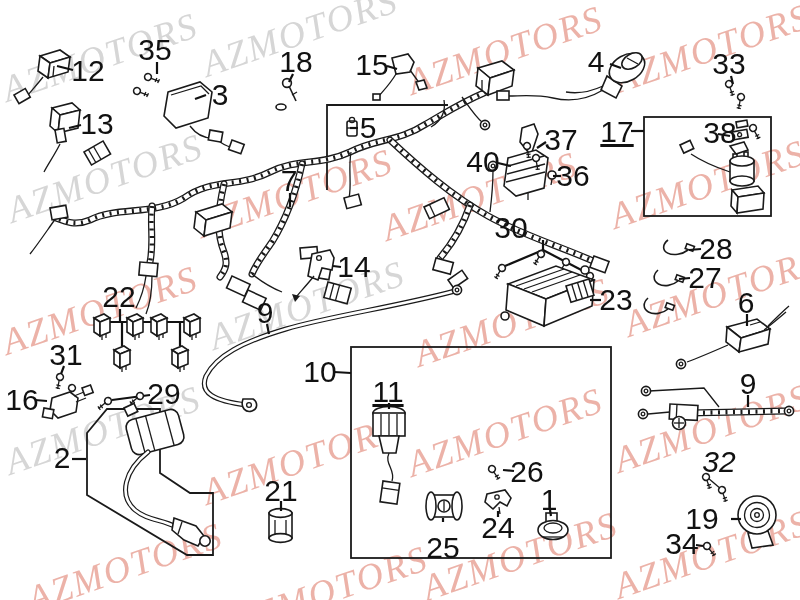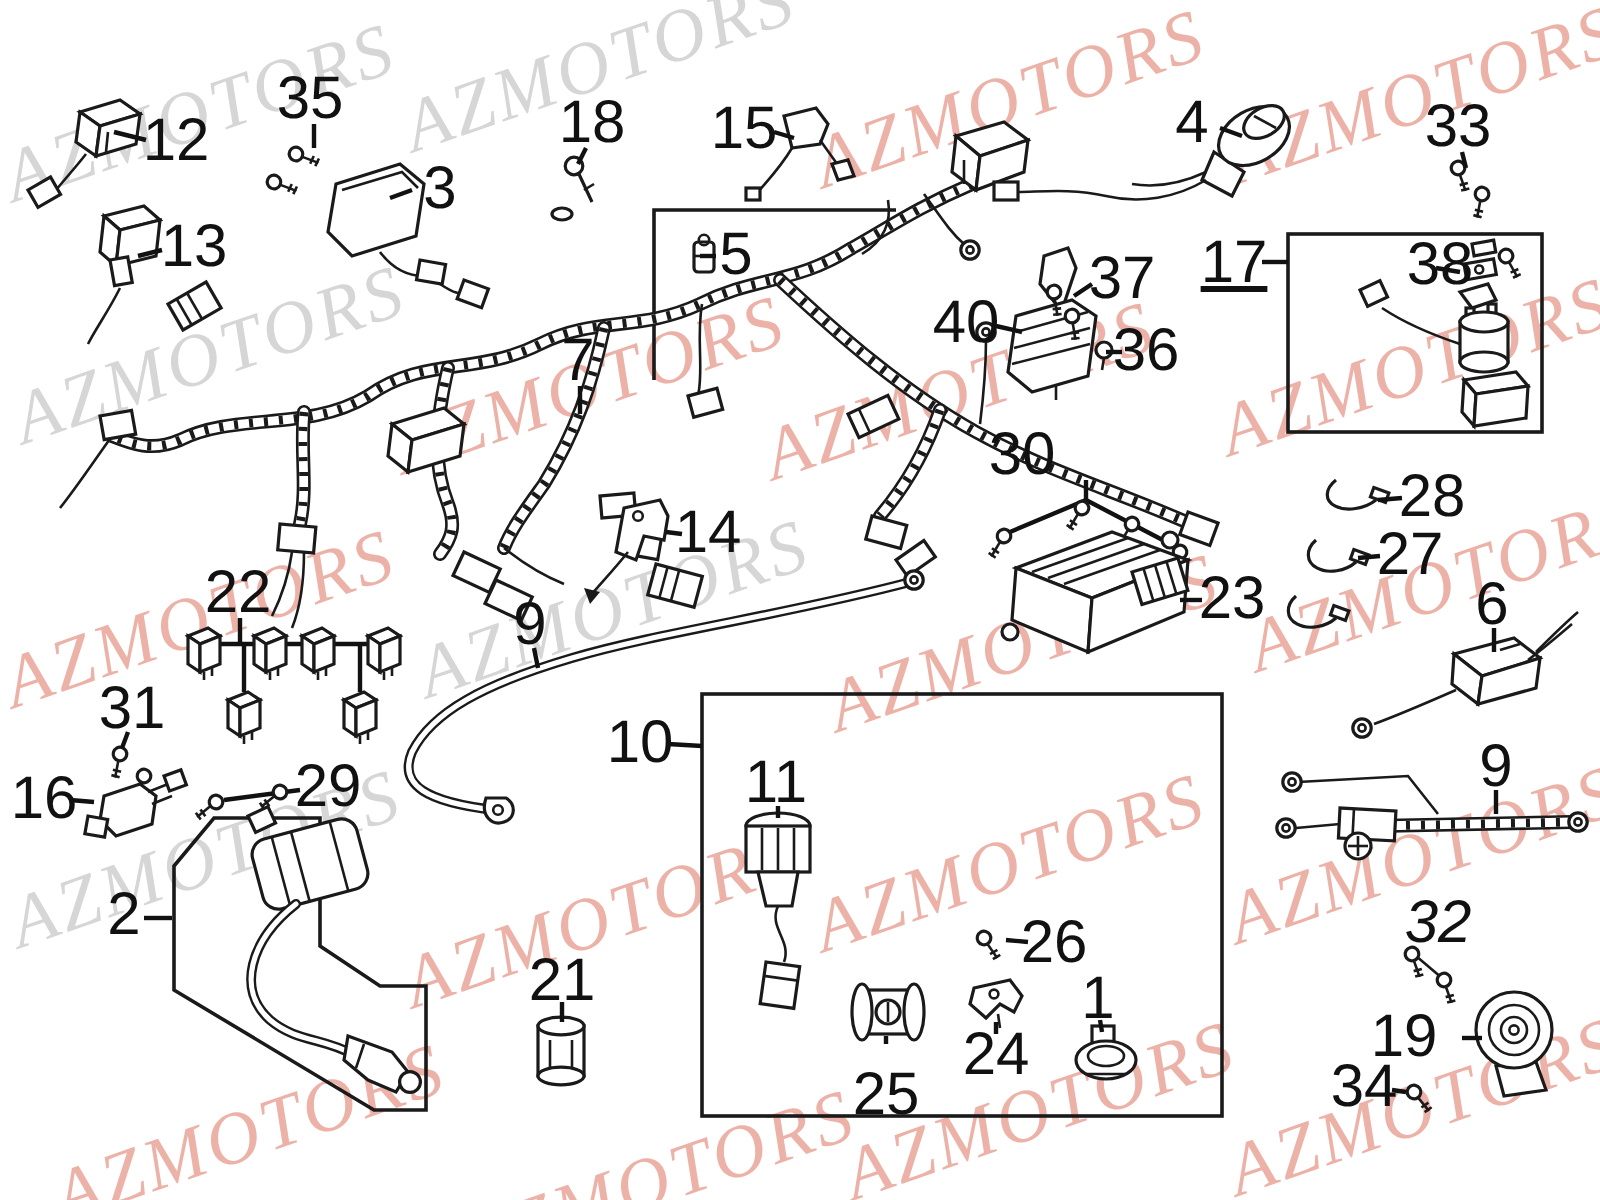--- a/index.html
+++ b/index.html
@@ -550,21 +550,21 @@
       <div class="plabel" style="left: 705px; top: 278px;">27</div>
       <div class="plabel" style="left: 746px; top: 303px;">6</div>
       <div class="plabel" style="left: 354px; top: 267px;">14</div>
       <div class="plabel" style="left: 265px; top: 313px;">9</div>
       <div class="plabel" style="left: 119px; top: 297px;">22</div>
       <div class="plabel" style="left: 66px; top: 355px;">31</div>
       <div class="plabel" style="left: 22px; top: 400px;">16</div>
       <div class="plabel" style="left: 164px; top: 394px; text-align: center;">29</div>
       <div class="plabel" style="left: 62px; top: 458px;">2</div>
       <div class="plabel" style="left: 320px; top: 372px;">10</div>
-      <div class="plabel" style="left: 388px; top: 392px;">11</div>
+      <div class="plabel" style="left: 388px; top: 392px; text-decoration: underline;">11</div>
       <div class="plabel" style="left: 281px; top: 491px;">21</div>
       <div class="plabel" style="left: 527px; top: 472px;">26</div>
       <div class="plabel" style="left: 443px; top: 533px; margin-top: 15px;">25</div>
       <div class="plabel" style="left: 498px; top: 528px;">24</div>
       <div class="plabel" style="left: 549px; top: 500px;">1</div>
       <div class="plabel" style="left: 748px; top: 384px;">9</div>
       <div class="plabel" style="left: 719px; top: 462px; font-style: italic;">32</div>
       <div class="plabel" style="left: 702px; top: 519px;">19</div>
       <div class="plabel" style="left: 682px; top: 544px;">34</div>
     </div>

